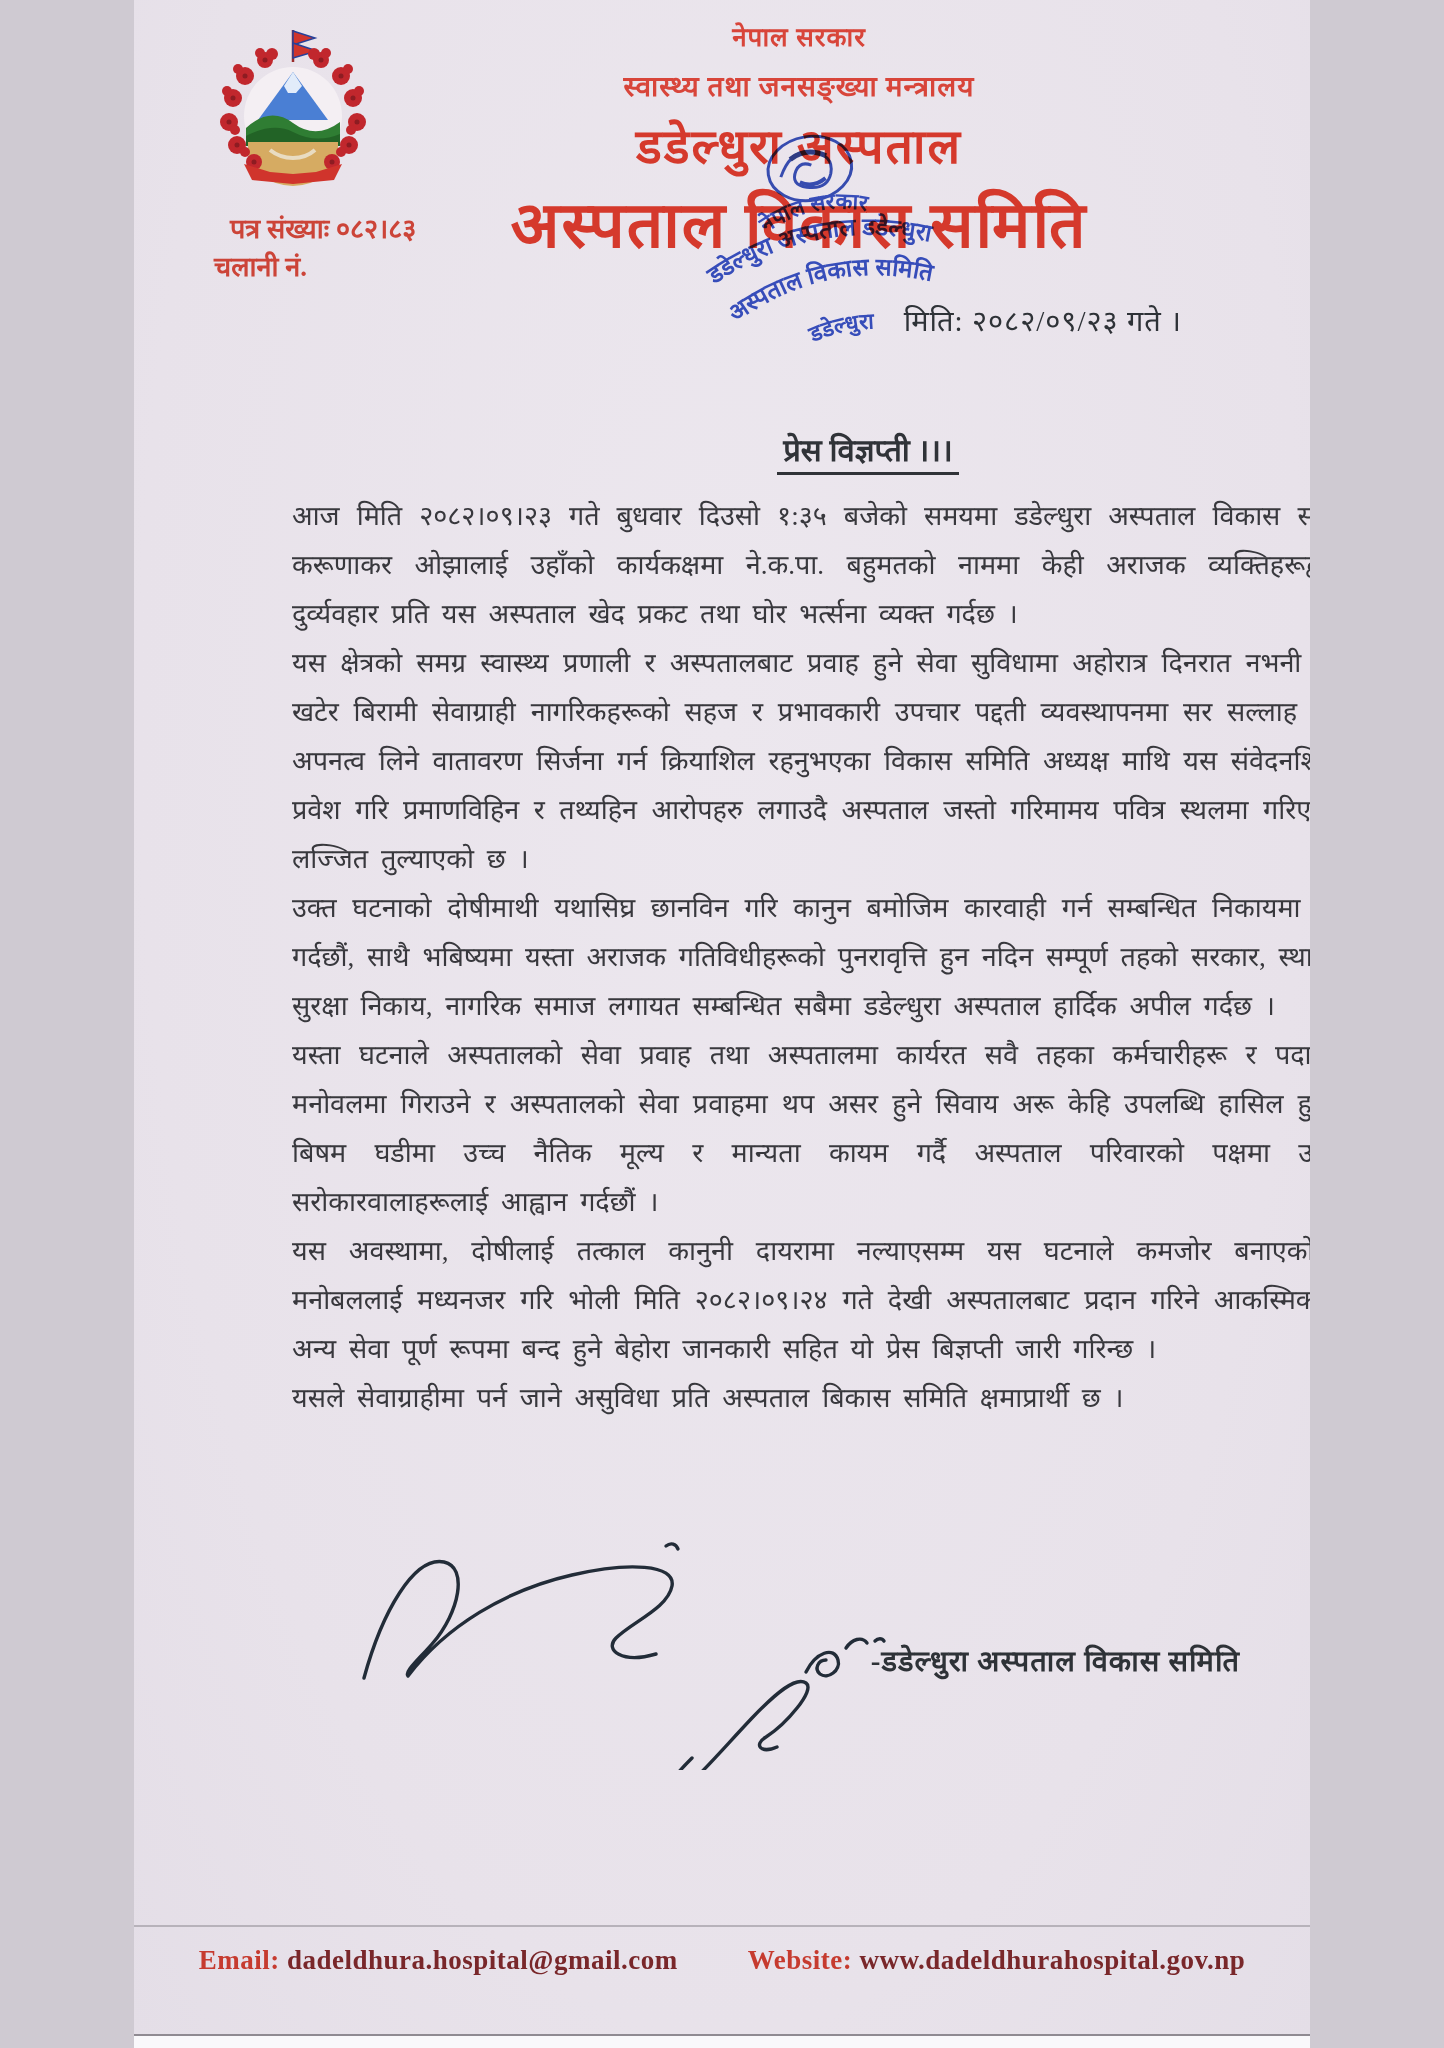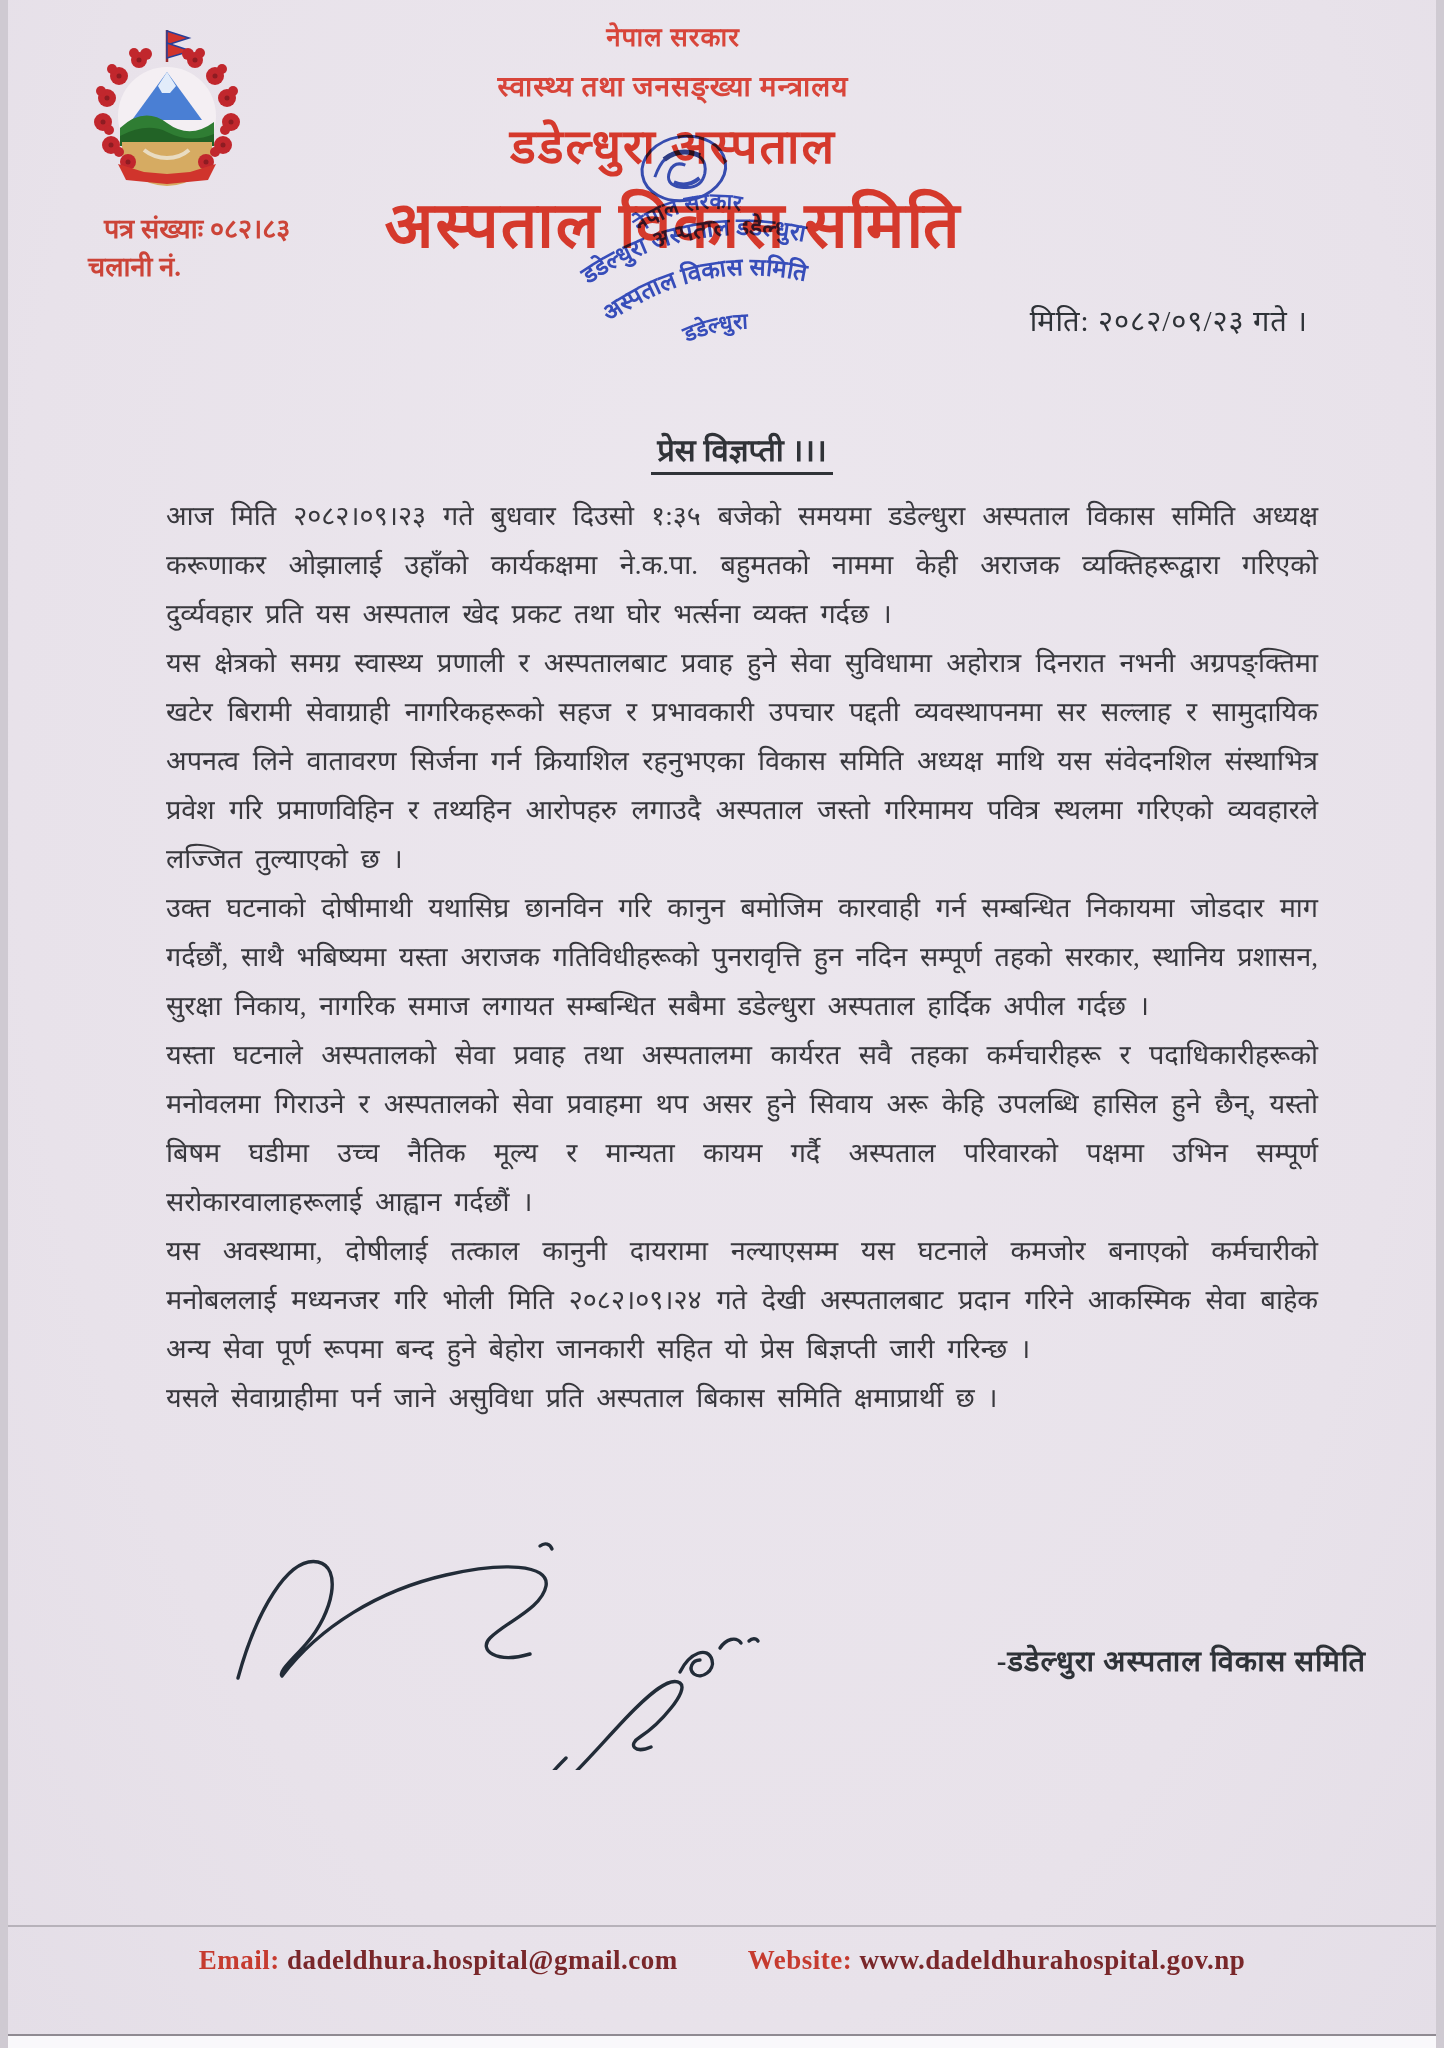--- a/index.html
+++ b/index.html
@@ -1,18 +1,18 @@
 <!DOCTYPE html>
 <html><head>
 <meta charset="utf-8">
 <style>
   html,body{margin:0;padding:0;background:#cfcad2;}
   .page{
     position:relative;
-    width:1428px;height:2048px;
+    width:1176px;height:2048px;
     margin:0 auto;
     background:#eae4ec;
     background-image:radial-gradient(ellipse at 50% 35%, #ece7ee 0%, #e8e2ea 70%, #e4dee7 100%);
     font-family:"Liberation Serif","DejaVu Serif",serif;
     overflow:hidden;
   }
   
   .emblem{position:absolute;left:84px;top:26px;}
   .head-center{position:absolute;left:0;top:18px;width:1330px;text-align:center;color:#d8453a;}
   .gov-line{font-size:26px;font-weight:600;letter-spacing:1px;}

